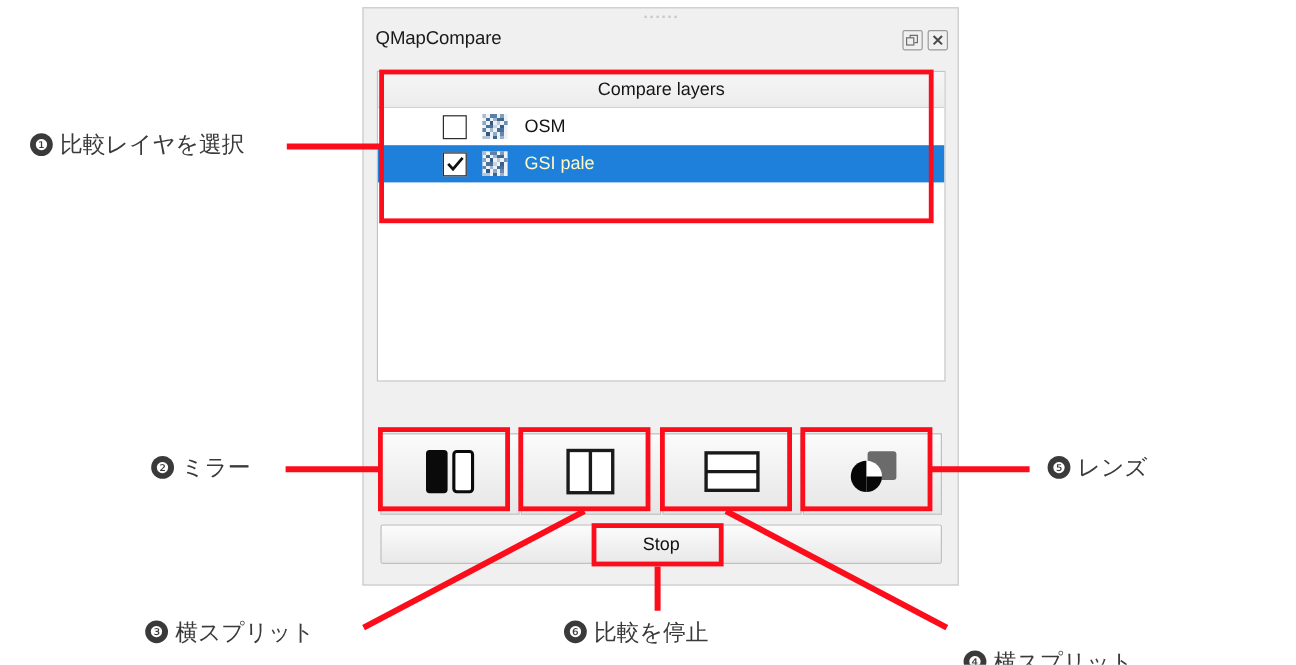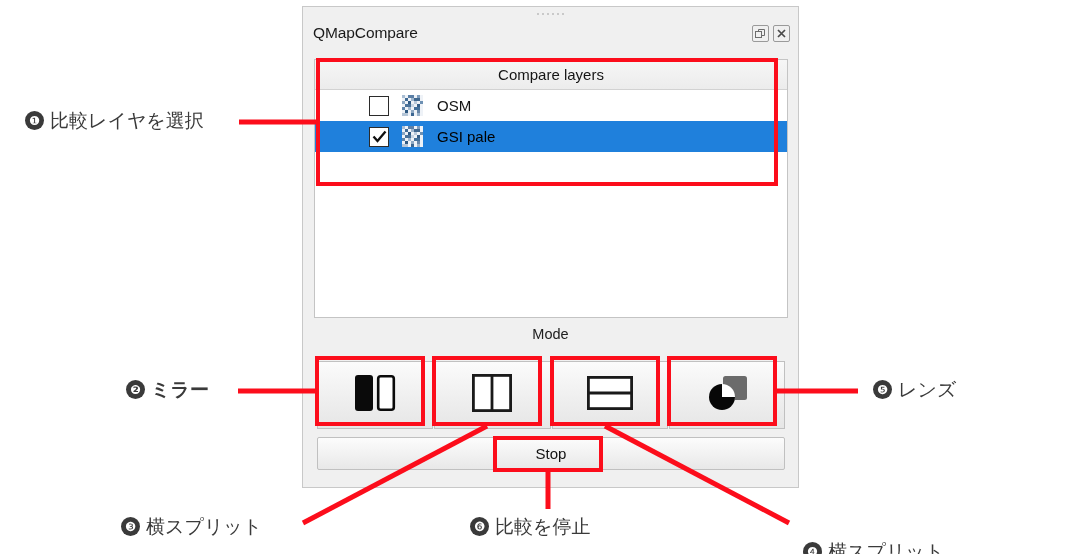--- a/index.html
+++ b/index.html
@@ -126,21 +126,21 @@
     width: 21px; height: 21px;
     margin-left: 13px;
     flex: none;
   }
   .layer-label {
     margin-left: 14px;
     font-size: 15px;
     color: #141414;
     white-space: nowrap;
   }
-  .layer-row.selected .layer-label { color: #000000; }
+  .layer-row.selected .layer-label { color: #fef9c3; }
 
   
   .mode-label {
     position: absolute;
     left: 0;
     top: 319px;
     width: 100%;
     text-align: center;
     font-size: 14.5px;
     color: #202020;
@@ -314,21 +314,20 @@
             <rect x="5" y="5" width="1" height="1" fill="#6786a8"></rect>
             <rect x="0" y="6" width="2" height="1" fill="#b4c5d7"></rect>
             <rect x="3" y="6" width="1" height="1" fill="#3c6691"></rect>
             <rect x="5" y="6" width="1" height="1" fill="#9ab1c9"></rect>
           </svg>
         </div>
         <div class="layer-label">GSI pale</div>
       </div>
     </div>
 
-    <div class="mode-label">Mode</div>
 
     <div class="mode-row">
 
       <div class="mode-btn">
         <span>
           <svg width="48" height="40" viewBox="0 0 48 40">
             <rect x="4" y="2" width="18" height="36" rx="3" fill="#0a0a0a"></rect>
             <rect x="27.2" y="3.2" width="15.6" height="33.6" rx="2.5" fill="#ffffff" stroke="#0a0a0a" stroke-width="2.6"></rect>
           </svg>
         </span>
@@ -392,21 +391,21 @@
 
     <line x1="548" y1="468" x2="548" y2="505" stroke="#fc0d1b" stroke-width="5"></line>
 
     <line x1="605" y1="422" x2="789" y2="519" stroke="#fc0d1b" stroke-width="5"></line>
   </svg>
 
   <div class="ann-text" style="left:25px; top:104px;">
     <span class="ann-num">❶</span><span>比較レイヤを選択</span>
   </div>
 
-  <div class="ann-text" style="left:126px; top:373px;font-weight:bold;">
+  <div class="ann-text" style="left:126px; top:373px;">
     <span class="ann-num">❷</span><span>ミラー</span>
   </div>
 
   <div class="ann-text" style="left:121px; top:510px;">
     <span class="ann-num">❸</span><span>横スプリット</span>
   </div>
 
   <div class="ann-text" style="left:803px; top:510px;margin-top:25px;">
     <span class="ann-num">❹</span><span>横スプリット</span>
   </div>

